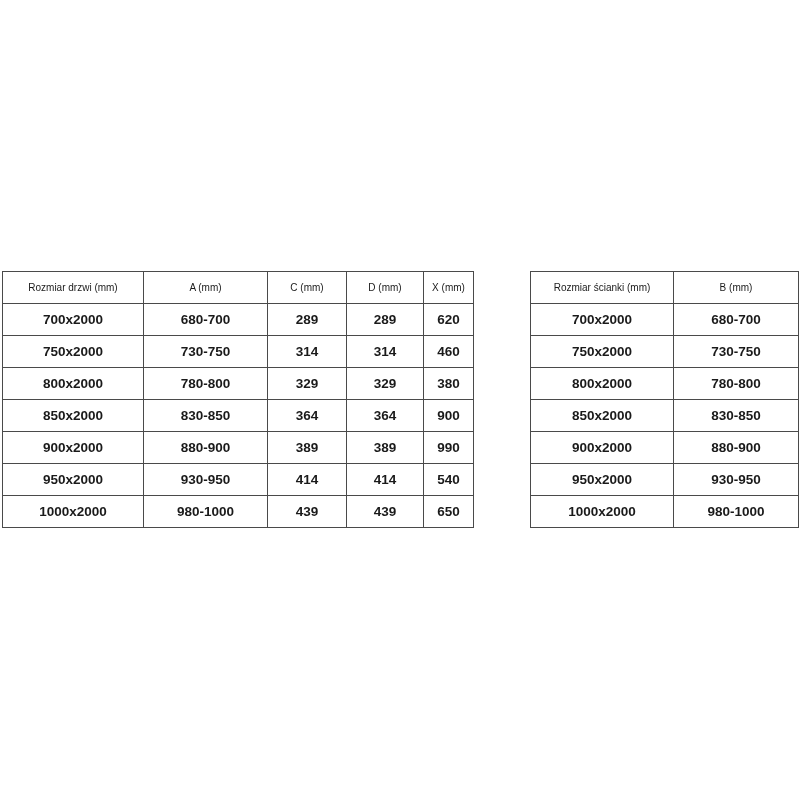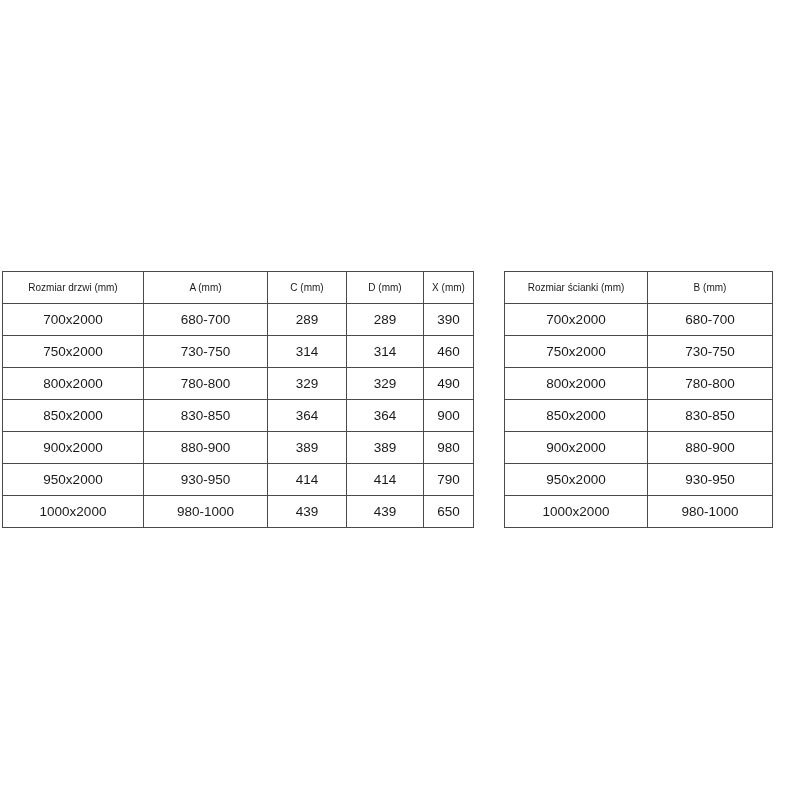--- a/index.html
+++ b/index.html
@@ -23,37 +23,38 @@
   }
   .spec-table th,
   .spec-table td {
     border: 1px solid #4a4a4a;
     text-align: center;
     vertical-align: middle;
     height: 31px;
     padding: 0 2px;
     white-space: nowrap;
     overflow: hidden;
+    font-weight: bold;
   }
   .spec-table th {
     font-weight: normal;
     font-size: 10px;
   }
   #doors-table {
     left: 2px;
     top: 271px;
     width: 471px;
   }
   #doors-table col:nth-child(1) { width: 141px; }
   #doors-table col:nth-child(2) { width: 124px; }
   #doors-table col:nth-child(3) { width: 79px; }
   #doors-table col:nth-child(4) { width: 77px; }
   #doors-table col:nth-child(5) { width: 50px; }
   #wall-table {
-    left: 504px;
+    left: 530px;
     top: 271px;
     width: 268px;
   }
   #wall-table col:nth-child(1) { width: 143px; }
   #wall-table col:nth-child(2) { width: 125px; }
 </style>
 </head>
 <body>
 
 <table id="doors-table" class="spec-table">
@@ -72,56 +73,56 @@
         <th>D (mm)</th>
         <th>X (mm)</th>
       </tr>
     </thead>
   <tbody>
       <tr>
         <td>700x2000</td>
         <td>680-700</td>
         <td>289</td>
         <td>289</td>
-        <td>390</td>
+        <td>620</td>
       </tr>
       <tr>
         <td>750x2000</td>
         <td>730-750</td>
         <td>314</td>
         <td>314</td>
         <td>460</td>
       </tr>
       <tr>
         <td>800x2000</td>
         <td>780-800</td>
         <td>329</td>
         <td>329</td>
-        <td>490</td>
+        <td>380</td>
       </tr>
       <tr>
         <td>850x2000</td>
         <td>830-850</td>
         <td>364</td>
         <td>364</td>
         <td>900</td>
       </tr>
       <tr>
         <td>900x2000</td>
         <td>880-900</td>
         <td>389</td>
         <td>389</td>
-        <td>980</td>
+        <td>990</td>
       </tr>
       <tr>
         <td>950x2000</td>
         <td>930-950</td>
         <td>414</td>
         <td>414</td>
-        <td>790</td>
+        <td>540</td>
       </tr>
       <tr>
         <td>1000x2000</td>
         <td>980-1000</td>
         <td>439</td>
         <td>439</td>
         <td>650</td>
       </tr>
     </tbody>
 </table>

